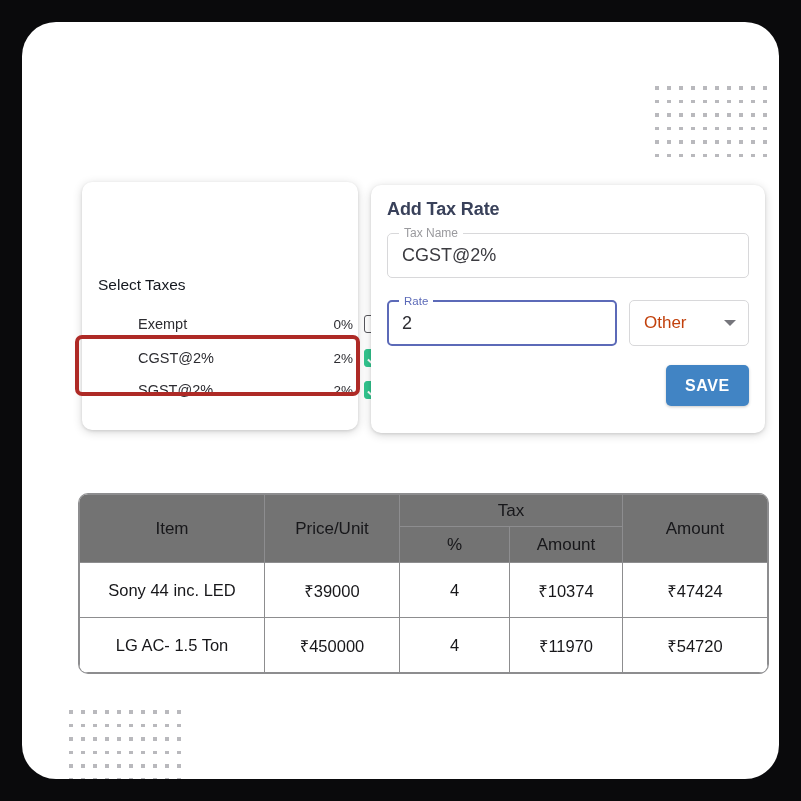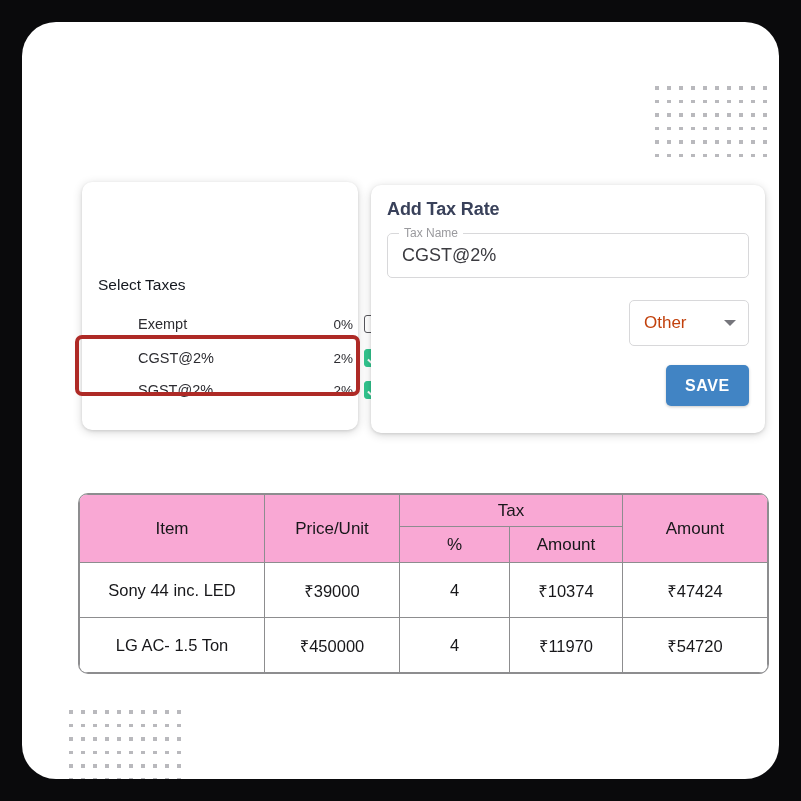--- a/index.html
+++ b/index.html
@@ -304,21 +304,21 @@
     box-shadow: 0 0 0 1px #8d8d8f;
   }
   #invoice-table th,
   #invoice-table td {
     border: 1px solid #8d8d8f;
     text-align: center;
     color: #17171a;
     font-weight: normal;
   }
   #invoice-table thead th {
-    background: #f9a8d4;
+    background: #737373;
     font-size: 17px;
   }
   #invoice-table th.th-item,
   #invoice-table th.th-price,
   #invoice-table th.th-amount { height: 62px; }
   #invoice-table th.th-tax { height: 29px; font-size: 17px; }
   #invoice-table th.th-sub { height: 33px; font-size: 17px; }
   #invoice-table td {
     height: 52px;
     font-size: 16.5px;
@@ -488,20 +488,24 @@
     <div id="highlight-box"></div>
 
     <div class="card" id="card-add-tax-rate">
       <div class="card-title" style="position:absolute;left:16px;top:14px;">Add Tax Rate</div>
 
       <div class="field" id="field-tax-name">
         <span class="legend">Tax Name</span>
         <span class="value">CGST@2%</span>
       </div>
 
+      <div class="field focused" id="field-rate">
+        <span class="legend">Rate</span>
+        <span class="value">2</span>
+      </div>
 
       <div id="select-other">
         <span class="value">Other</span>
         <span id="chevron-other"></span>
       </div>
 
       <button class="btn" id="btn-save">SAVE</button>
     </div>
 
     <table id="invoice-table">

